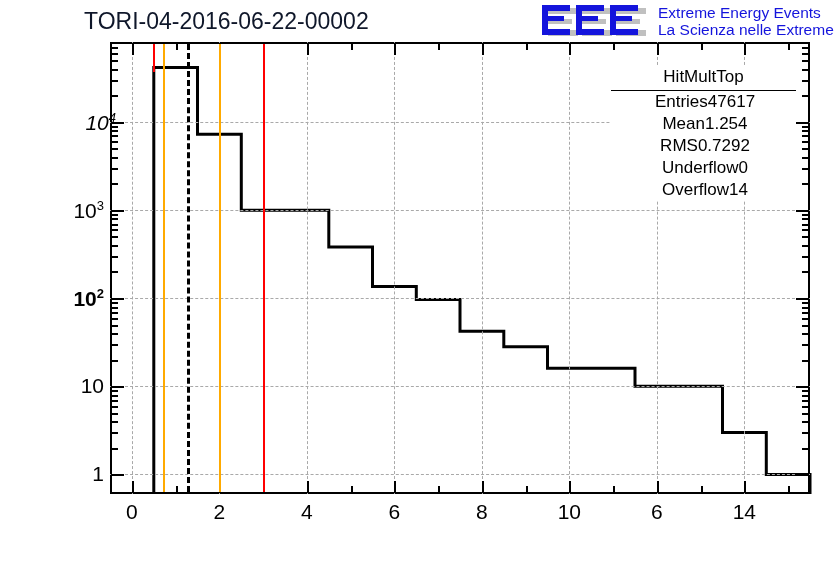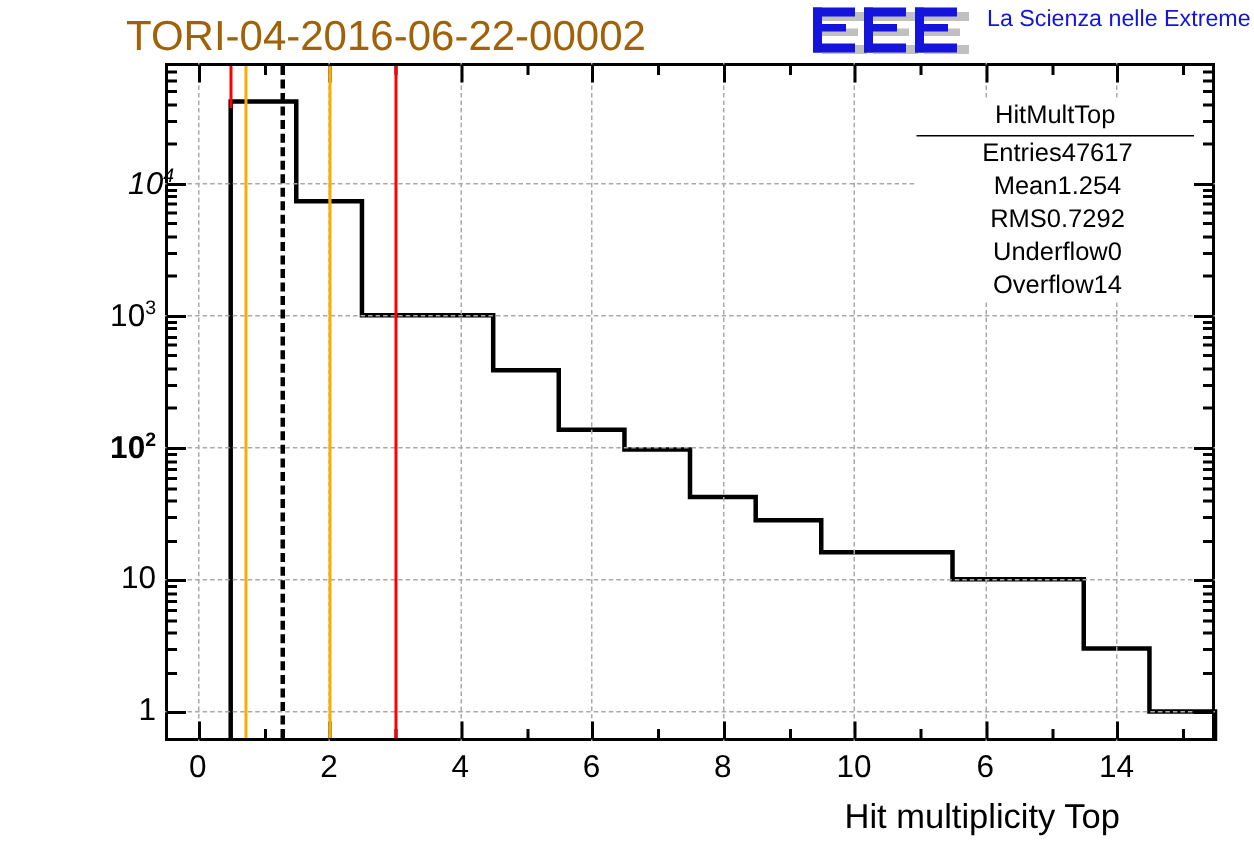--- a/index.html
+++ b/index.html
@@ -2,21 +2,21 @@
 <html><head>
 <meta charset="utf-8">
 <style>
   html,body{margin:0;padding:0;background:#ffffff;}
   body{width:836px;height:572px;overflow:hidden;font-family:"Liberation Sans",sans-serif;}
   #root{position:relative;width:836px;height:572px;background:#fff;}
 
   
   .title{
     position:absolute;left:84px;top:8px;
-    font-size:28px;color:#a16207;letter-spacing:0px;white-space:nowrap;
+    font-size:23px;color:#0f172a;letter-spacing:0px;white-space:nowrap;
   }
 
   
   .logo{position:absolute;left:540px;top:2px;width:292px;height:42px;}
   .logo-marks{position:absolute;left:0px;top:2px;width:110px;height:34px;}
   .logo-text{position:absolute;left:118px;top:2px;color:#1414dc;font-size:15.5px;line-height:17px;white-space:nowrap;font-weight:normal;}
 
   
   .frame{
     position:absolute;left:110px;top:42px;width:700px;height:452px;
@@ -88,20 +88,21 @@
         <rect x="36" y="1" width="6" height="30"></rect>
         <rect x="36" y="12" width="22" height="5"></rect>
         <rect x="36" y="25" width="28" height="6"></rect>
         <rect x="70" y="1" width="28" height="6"></rect>
         <rect x="70" y="1" width="6" height="30"></rect>
         <rect x="70" y="12" width="22" height="5"></rect>
         <rect x="70" y="25" width="28" height="6"></rect>
       </g>
     </svg>
     <div class="logo-text">
+      <div>Extreme Energy Events</div>
       <div>La Scienza nelle Extreme</div>
     </div>
   </div>
 
   <div class="frame" id="frame"></div>
 
   <svg class="hist">
     <polyline id="histpath" fill="none" stroke="#000000" stroke-width="3" stroke-linejoin="miter" stroke-linecap="butt" points="153.8,494.0 153.8,67.6 197.5,67.6 197.5,134.2 241.3,134.2 241.3,210.2 285.0,210.2 285.0,210.2 328.8,210.2 328.8,246.9 372.5,246.9 372.5,286.5 416.3,286.5 416.3,299.6 460.0,299.6 460.0,331.3 503.8,331.3 503.8,346.8 547.5,346.8 547.5,368.2 591.3,368.2 591.3,368.2 635.0,368.2 635.0,386.2 678.8,386.2 678.8,386.2 722.5,386.2 722.5,432.4 766.3,432.4 766.3,474.4 810.0,474.4 810.0,494.0"></polyline>
   </svg>
 
@@ -252,21 +253,20 @@
       <div class="ylab" style="left:48px;top:298.041436114566px;width:56px;font-weight:bold;">10<sup>2</sup></div>
       <div class="ylab" style="left:48px;top:209.84525988102627px;width:56px;">10<sup>3</sup></div>
       <div class="ylab" style="left:60px;top:121.64908364748652px;width:56px;font-style:italic;">10<sup>4</sup></div>
       <div class="vline red" style="left:152.875px;top:44px;height:28px;background:#ff0000;"></div>
       <div class="vline" style="left:163.375px;top:44px;height:448px;background:#ffaa00;"></div>
       <div class="vline dashed" style="left:187.4375px;top:44px;height:448px;"></div>
       <div class="vline" style="left:219.375px;top:44px;height:448px;background:#ffaa00;"></div>
       <div class="vline" style="left:263.125px;top:44px;height:448px;background:#ff0000;"></div>
     </div>
 
-  <div class="axis-title" style="left:563px;top:531px;">Hit multiplicity Top</div>
 
   <div class="stats">
     <div class="sname">HitMultTop</div>
     <div id="statrows">
         <div class="srow">
           <span class="k">Entries</span>
           <span class="v">47617</span>
         </div>
         <div class="srow">
           <span class="k">Mean</span>

